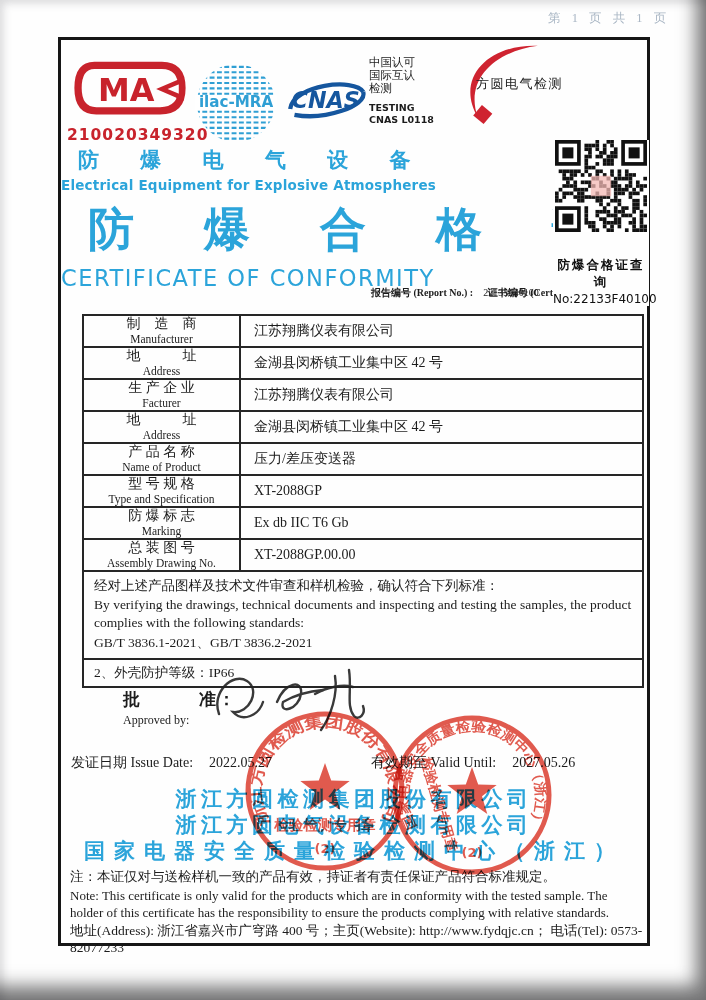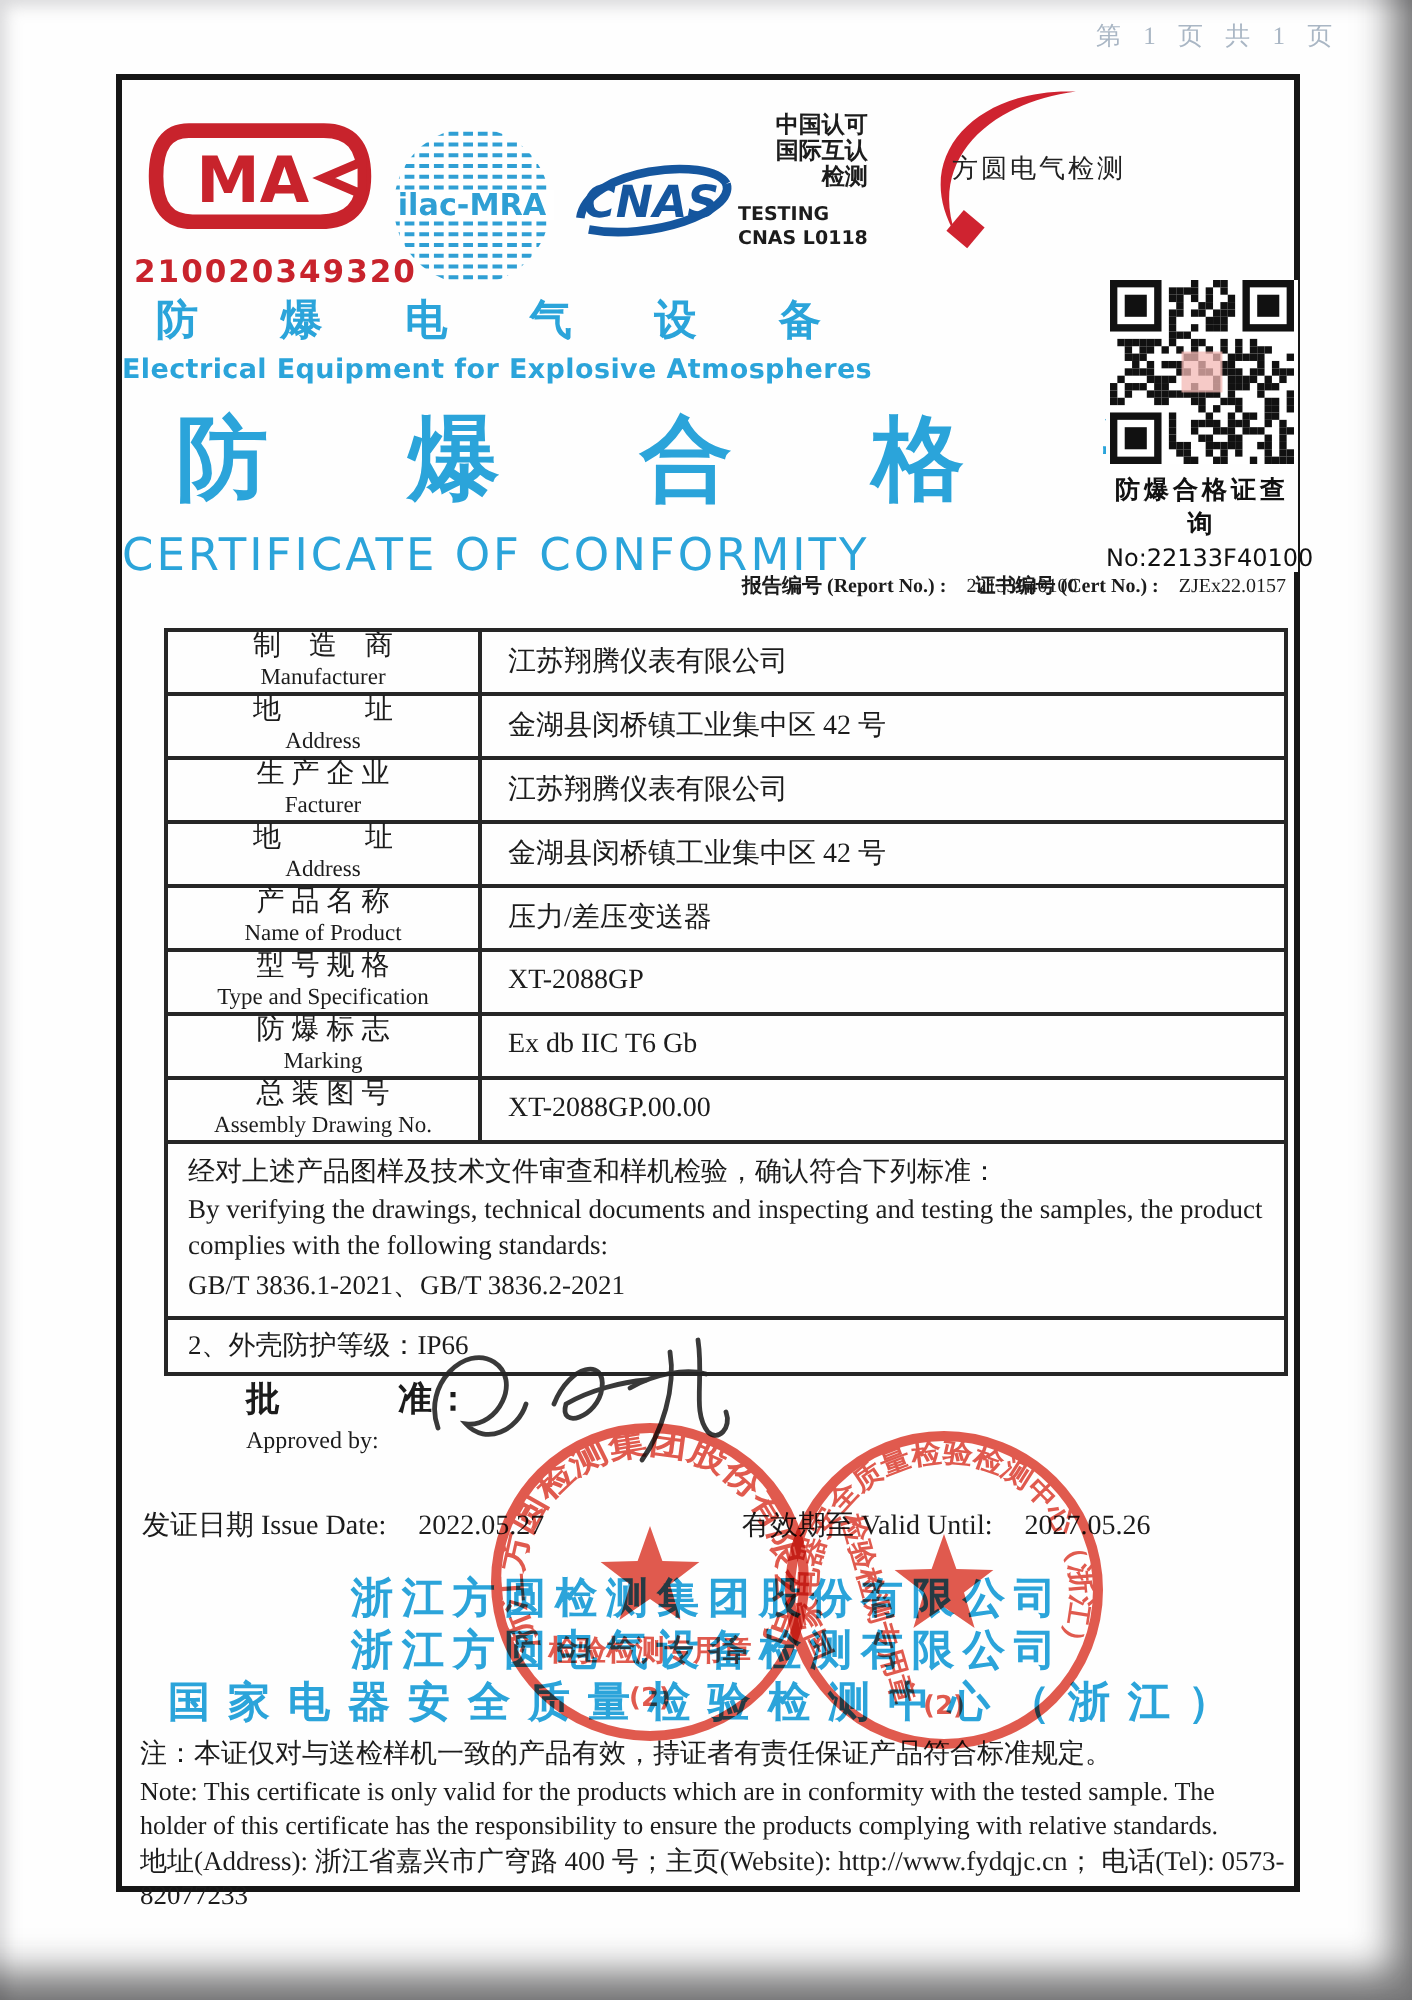--- a/index.html
+++ b/index.html
@@ -12,35 +12,35 @@
   .page-no{left:548px;top:10px;font-size:12.5px;letter-spacing:4px;color:#a9b6c4;}
   .frame{left:58px;top:37px;width:586px;height:903px;border:3px solid #161616;}
 
   
   .cma{left:6px;top:18px;width:126px;text-align:center;}
   .cma-num{color:#c8232c;font-weight:bold;font-size:15.5px;letter-spacing:1px;margin-top:2px;
            font-family:"DejaVu Sans","Liberation Sans",sans-serif;}
   .ilac{left:134px;top:22px;}
   .cnas-logo{left:222px;top:34px;}
   .cnas-text{left:308px;top:16px;line-height:1.15;font-family:"DejaVu Sans","Liberation Sans",sans-serif;}
-  .cnas-text .cnl{font-size:11.5px;font-weight:bold;text-align:right;}
+  .cnas-text .cnl{font-size:11.5px;font-weight:normal;}
   .cnas-text .enl{font-size:9.5px;font-weight:bold;margin-top:1px;}
   .cnas-text .gap{height:6px;}
   .fy{left:370px;top:0;}
 
   
   .titles{left:0;top:106px;width:586px;text-align:left;color:#2ba4da;}
   .t1{font-size:21px;font-weight:bold;letter-spacing:17px;padding-left:17px;}
   .t2{font-size:13.5px;font-weight:bold;margin-top:3px;letter-spacing:.2px;}
   .t3{font-size:46px;font-weight:bold;letter-spacing:27px;padding-left:27px;margin-top:6px;}
   .t4{font-size:22.5px;letter-spacing:1.5px;margin-top:4px;}
 
   
   .qrbox{left:492px;top:100px;width:96px;text-align:center;z-index:5;background:#fefefe;}
-  .qr-cap{font-size:12.5px;font-weight:bold;letter-spacing:2px;margin-top:0;color:#111;}
+  .qr-cap{font-size:12.5px;font-weight:bold;letter-spacing:2px;margin-top:21px;color:#111;}
   .qr-no{font-size:12px;margin-top:1px;color:#111;font-family:"DejaVu Sans","Liberation Sans",sans-serif;}
 
   
   .certline{left:8px;top:246px;width:574px;font-size:10px;text-align:right;}
   .certline .lbl{font-weight:bold;}
   .certline .val{margin-left:10px;}
   .report{position:absolute;left:302px;top:0;}
 
   
   .ctable{left:21px;top:274px;width:562px;border-collapse:collapse;}

